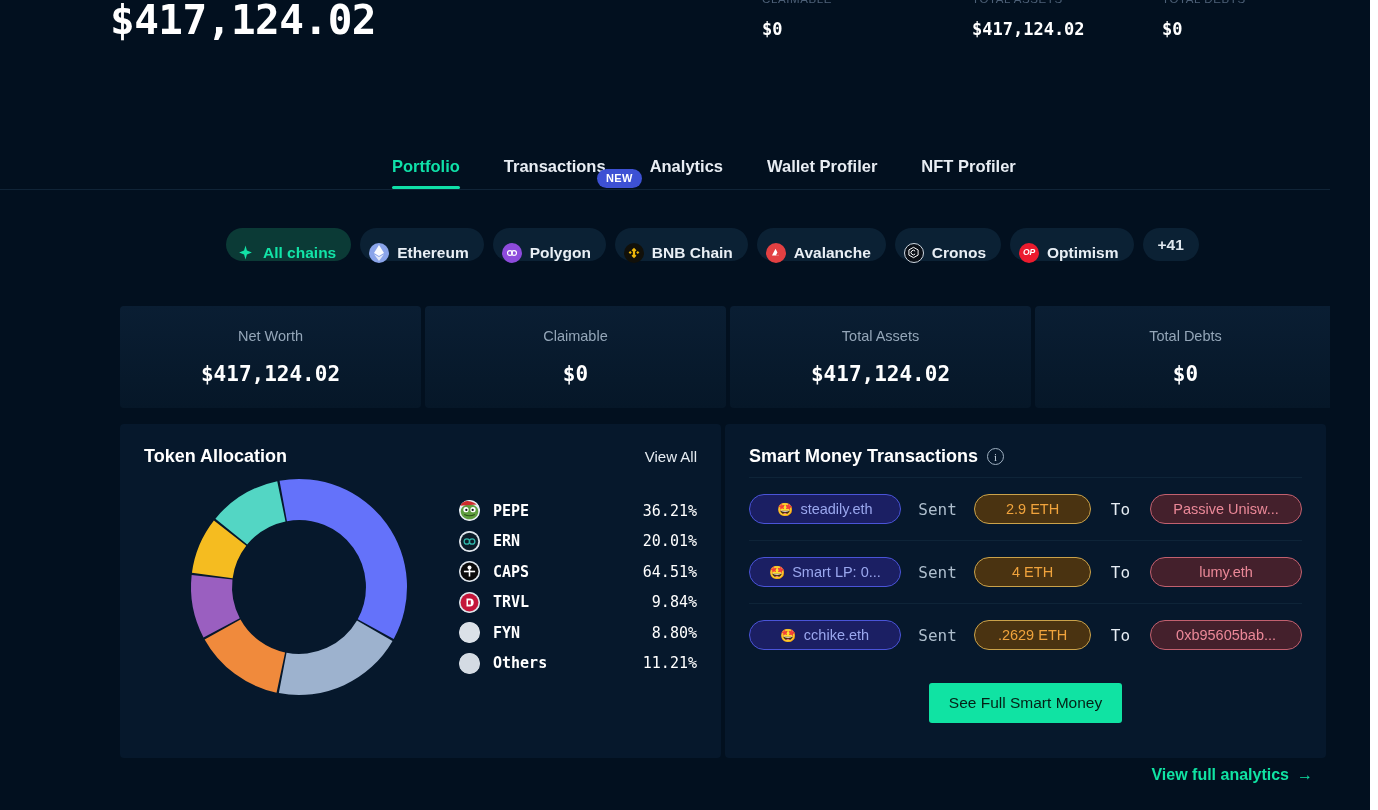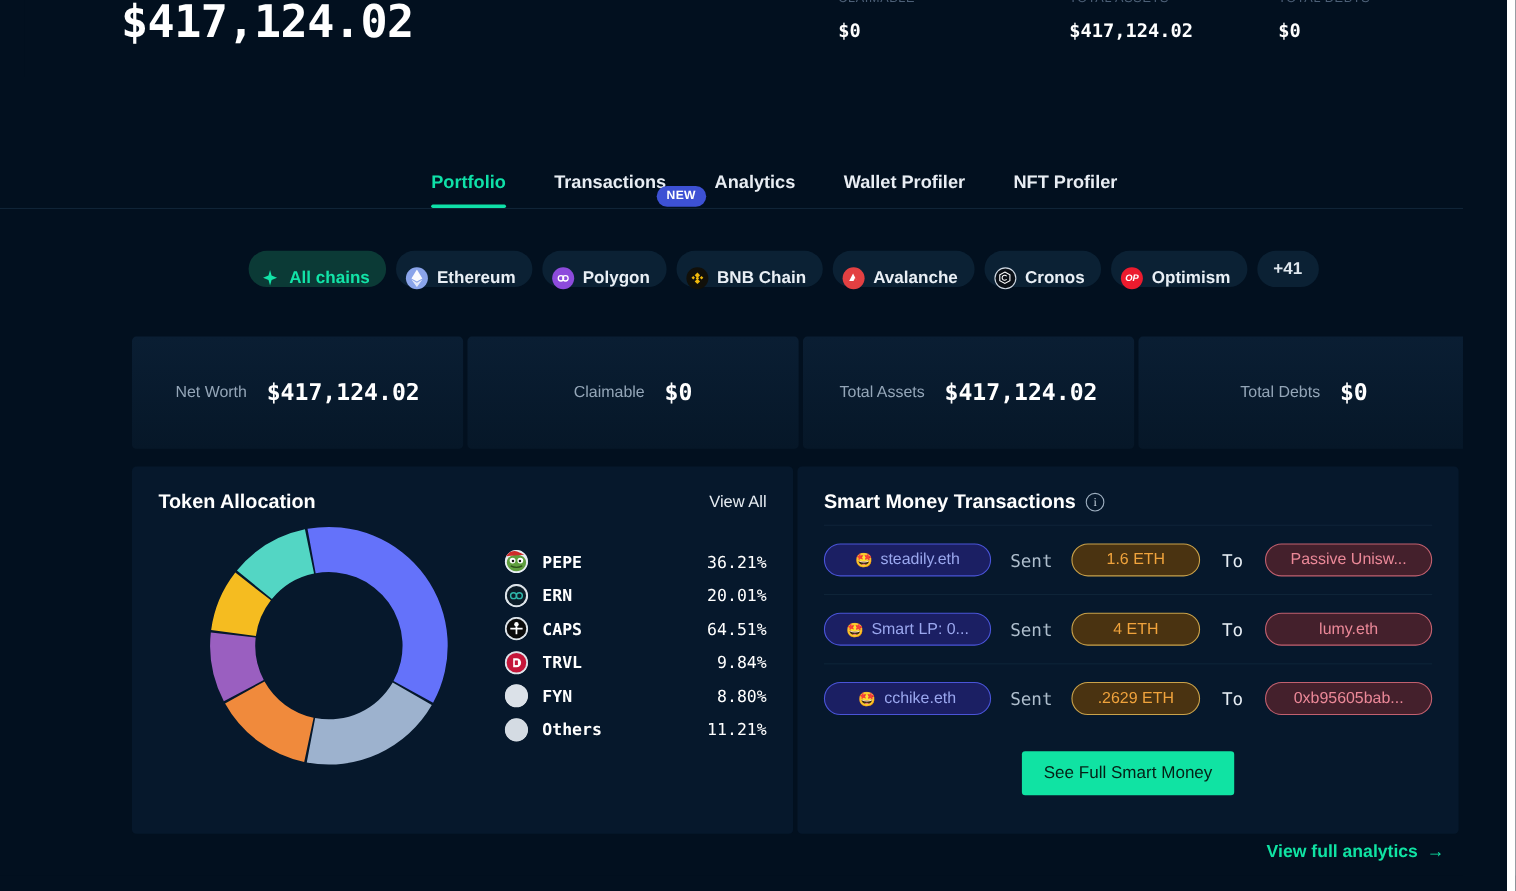--- a/index.html
+++ b/index.html
@@ -173,21 +173,21 @@
     display: flex;
     gap: 4px;
     z-index: 2;
   }
   .statcard {
     width: 301px;
     height: 102px;
     background: linear-gradient(180deg, #0a1e33 0%, #061728 100%);
     border-radius: 4px;
     display: flex;
-    flex-direction: row;
+    flex-direction: column;
     align-items: center;
     justify-content: center;
     gap: 18px;
   }
   .statcard .lbl {
     font-size: 14.5px;
     color: #94a6b8;
   }
   .statcard .val {
     font-family: "DejaVu Sans Mono", "Liberation Mono", monospace;
@@ -610,21 +610,21 @@
           <span class="info-i">i</span>
         </div>
       </div>
       <div class="tx-list" id="txlist">
           <div class="tx-row">
             <div class="pill pill-from">
               <span class="emoji">🤩</span>
               <span>steadily.eth</span>
             </div>
             <div class="tx-verb">Sent</div>
-            <div class="pill pill-amt">1.6 ETH</div>
+            <div class="pill pill-amt">2.9 ETH</div>
             <div class="tx-to-label">To</div>
             <div class="pill pill-to">Passive Unisw...</div>
           </div>
           <div class="tx-row">
             <div class="pill pill-from">
               <span class="emoji">🤩</span>
               <span>Smart LP: 0...</span>
             </div>
             <div class="tx-verb">Sent</div>
             <div class="pill pill-amt">4 ETH</div>

